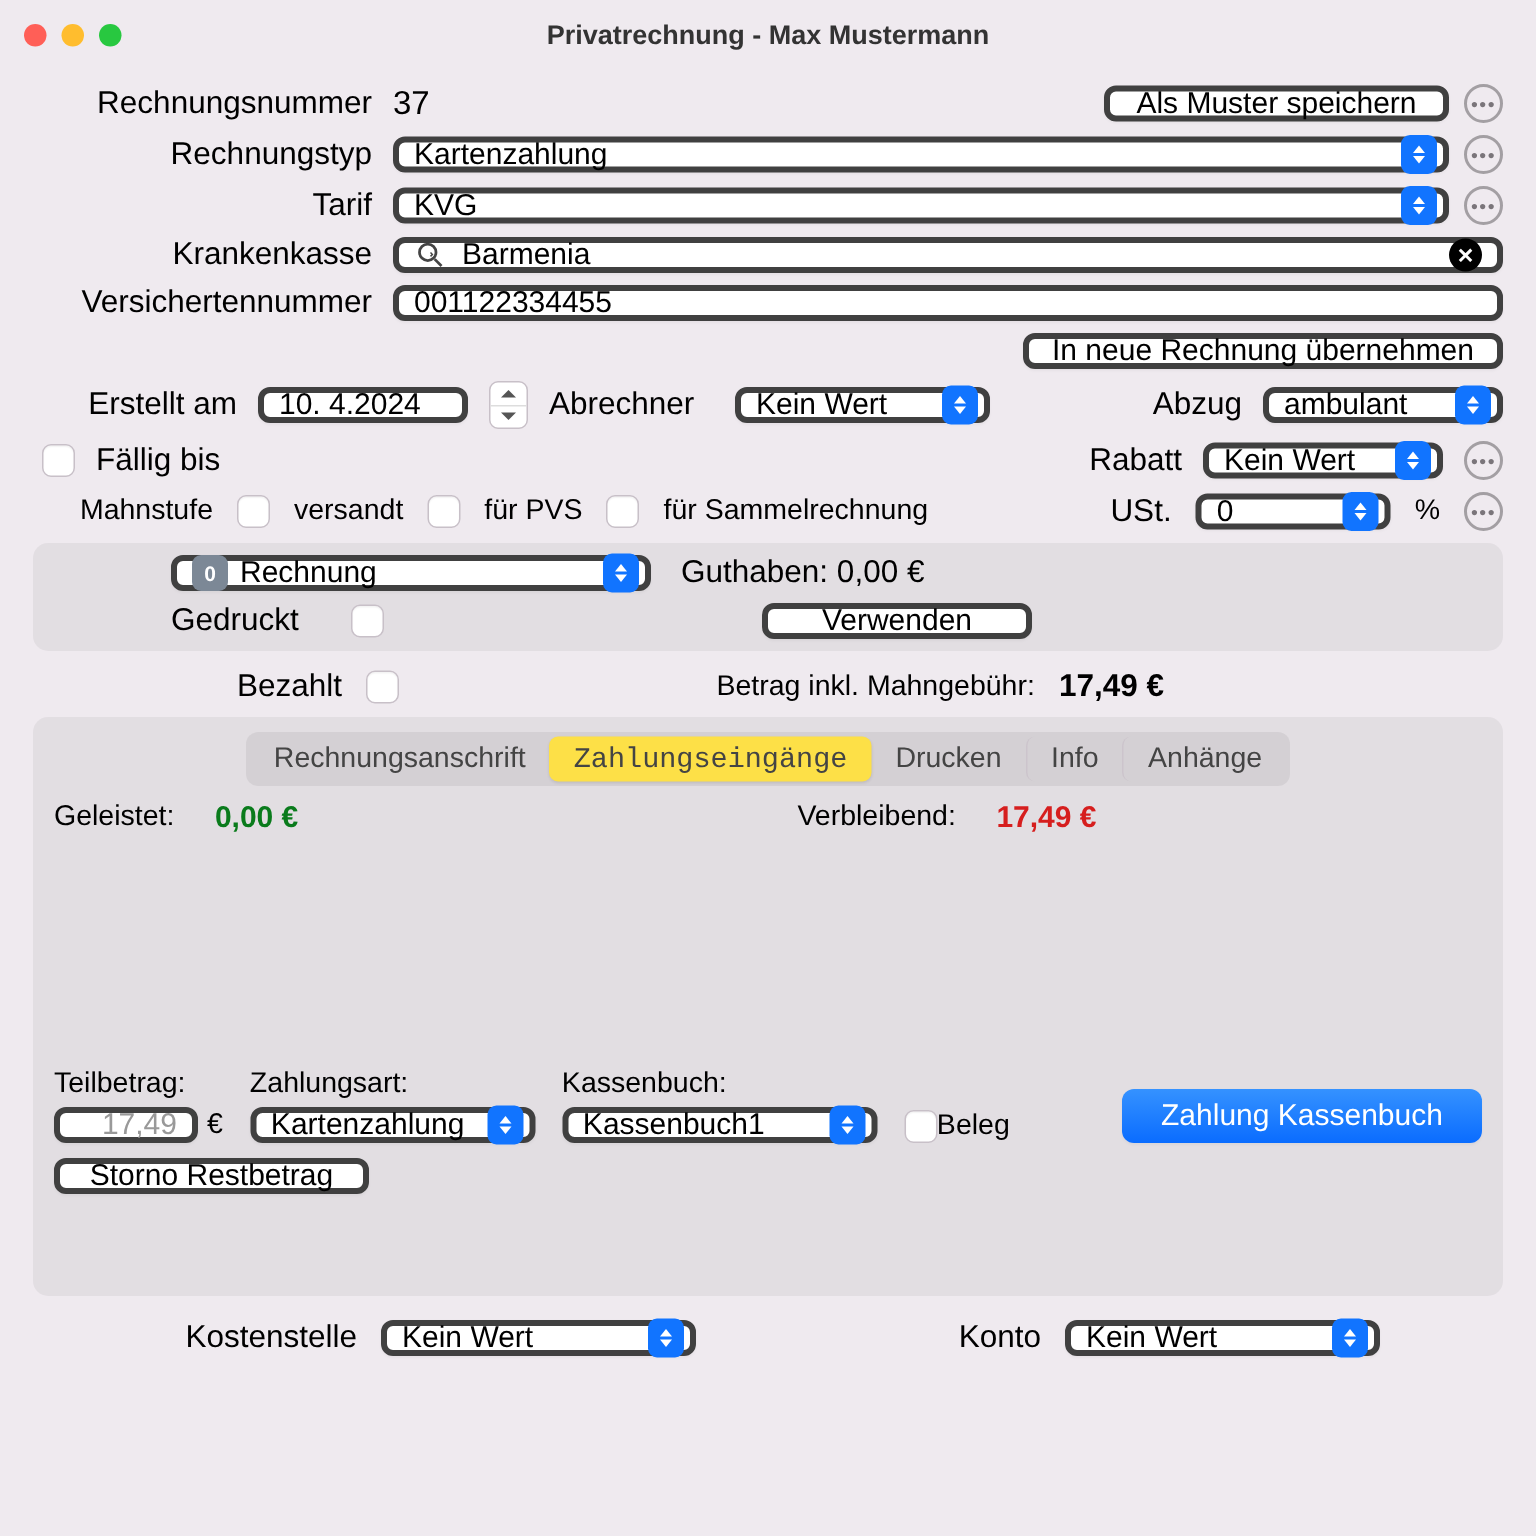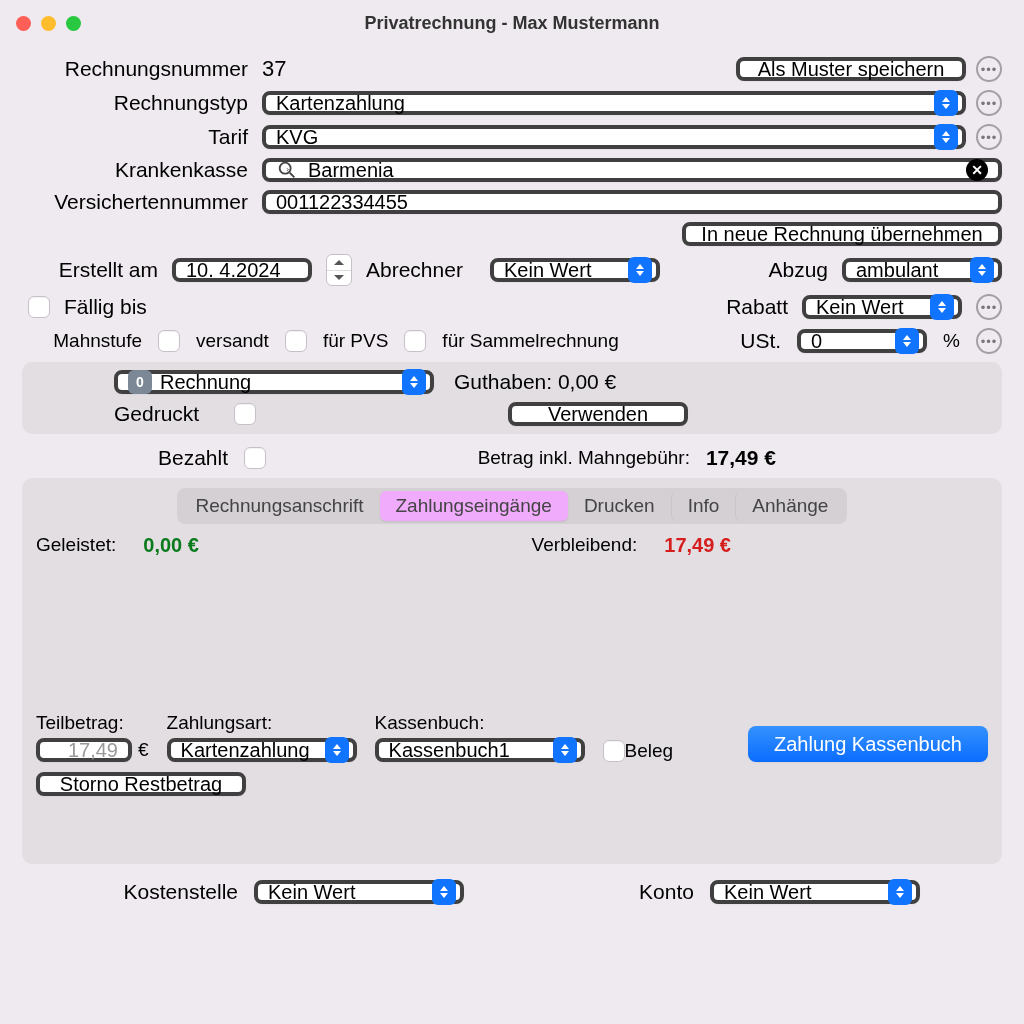--- a/index.html
+++ b/index.html
@@ -121,21 +121,21 @@
     margin: 0 auto 10px;
   }
   .tab {
     padding: 4px 16px;
     font-size: 19px;
     cursor:pointer;
     border-radius:6px;
     color:#444;
   }
   .tab + .tab { border-left: 1px solid #ccc4cc; }
-  .tab.active { background:#f0abfc; box-shadow:0 1px 2px rgba(0,0,0,0.1); border:none; }
+  .tab.active { background:#fde047; box-shadow:0 1px 2px rgba(0,0,0,0.1); border:none;font-family:Liberation Mono, monospace; }
   .tab.active + .tab { border-left:none; }
 
   .clear-btn {
     width:22px; height:22px; border-radius:50%;
     background:#000; color:#fff;
     display:inline-flex; align-items:center; justify-content:center;
     font-size:14px; font-weight:bold;
   }
   .search-icon {
     display:inline-flex; align-items:center;

